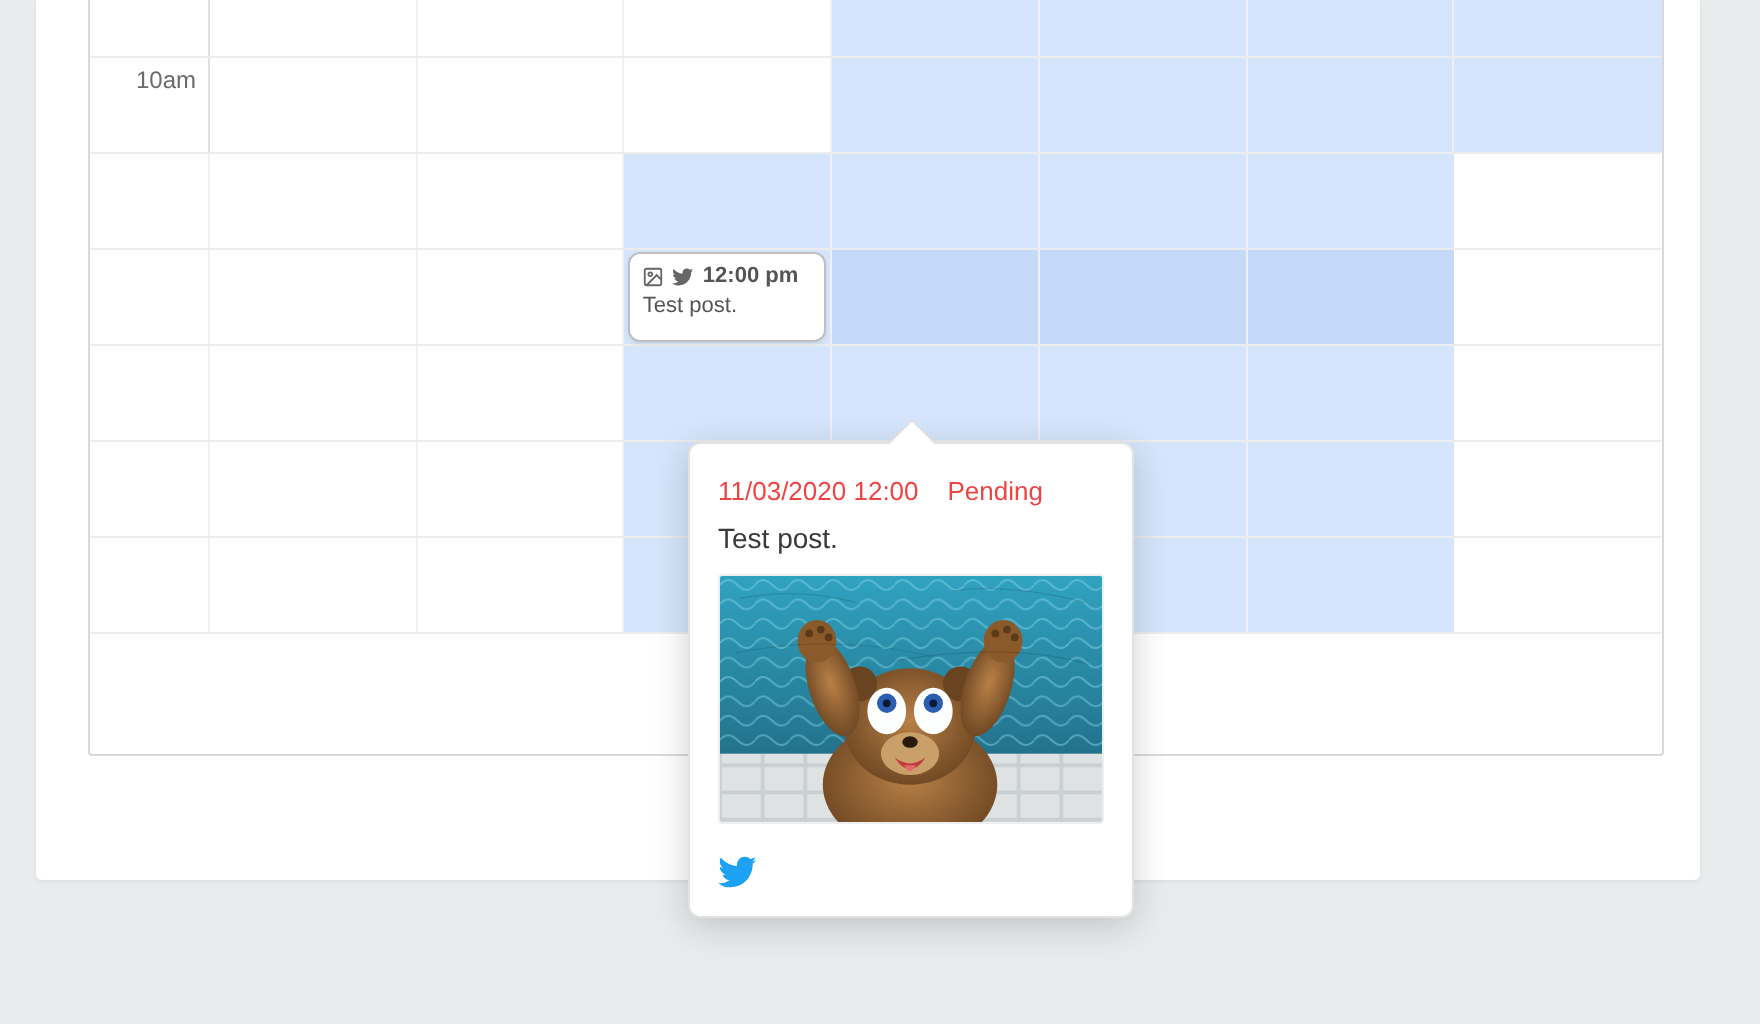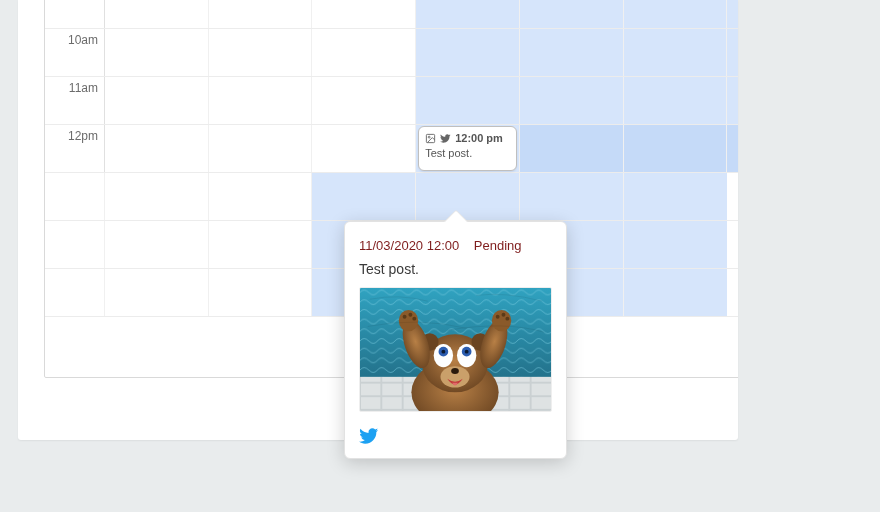--- a/index.html
+++ b/index.html
@@ -8,21 +8,21 @@
     width: 880px; height: 512px;
     overflow: hidden;
     font-family: -apple-system, "Segoe UI", Arial, sans-serif;
     background: #e9eced;
     color: #333;
   }
   .page-bg { position: relative; width: 880px; height: 512px; }
   .card {
     position: absolute;
     left: 18px; top: 0;
-    width: 720px; height: 440px;
+    width: 832px; height: 440px;
     background: #fff;
     border-radius: 0 0 3px 3px;
     box-shadow: 0 1px 2px rgba(0,0,0,0.06);
     overflow: hidden;
   }
   .cal-wrap {
     position: absolute;
     left: 26px; top: -20px;
     width: 788px; height: 398px;
     border: 1px solid #d9d9d9;
@@ -99,21 +99,21 @@
     top: -9px; left: 50%;
     transform: translateX(-50%) rotate(45deg);
     width: 16px; height: 16px;
     background: #fff;
     border-left: 1px solid #e2e2e2;
     border-top: 1px solid #e2e2e2;
     border-radius: 2px 0 0 0;
   }
   .po-meta {
     font-size: 13px;
-    color: #7f1d1d;
+    color: #ef4444;
     margin-bottom: 8px;
   }
   .po-body {
     font-size: 14px;
     color: #3a3a3a;
     margin-bottom: 10px;
   }
   .po-image {
     width: 100%; aspect-ratio: 197/128;
     border-radius: 2px;
@@ -148,31 +148,29 @@
             <div class="hour-label">10am</div>
             <div class="day-cell"></div>
             <div class="day-cell"></div>
             <div class="day-cell"></div>
             <div class="day-cell tinted"></div>
             <div class="day-cell tinted"></div>
             <div class="day-cell tinted"></div>
             <div class="day-cell tinted"></div>
           </div>
           <div class="hour-row">
-            <div class="hour-label">11am</div>
-            <div class="day-cell"></div>
-            <div class="day-cell"></div>
-            <div class="day-cell"></div>
-            <div class="day-cell tinted"></div>
-            <div class="day-cell tinted"></div>
-            <div class="day-cell tinted"></div>
-            <div class="day-cell tinted"></div>
-          </div>
-          <div class="hour-row">
-            <div class="hour-label">12pm</div>
+            <div class="day-cell"></div>
+            <div class="day-cell"></div>
+            <div class="day-cell"></div>
+            <div class="day-cell tinted"></div>
+            <div class="day-cell tinted"></div>
+            <div class="day-cell tinted"></div>
+            <div class="day-cell tinted"></div>
+          </div>
+          <div class="hour-row">
             <div class="day-cell"></div>
             <div class="day-cell"></div>
             <div class="day-cell"></div>
             <div class="day-cell tinted">
               <div class="event-chip">
                 <div class="chip-head">
                   <span class="chip-ico">
                     <svg width="11" height="11" viewBox="0 0 24 24" fill="none" stroke="#666" stroke-width="2">
                       <rect x="3" y="3" width="18" height="18" rx="2"></rect>
                       <circle cx="9" cy="9" r="2"></circle>

